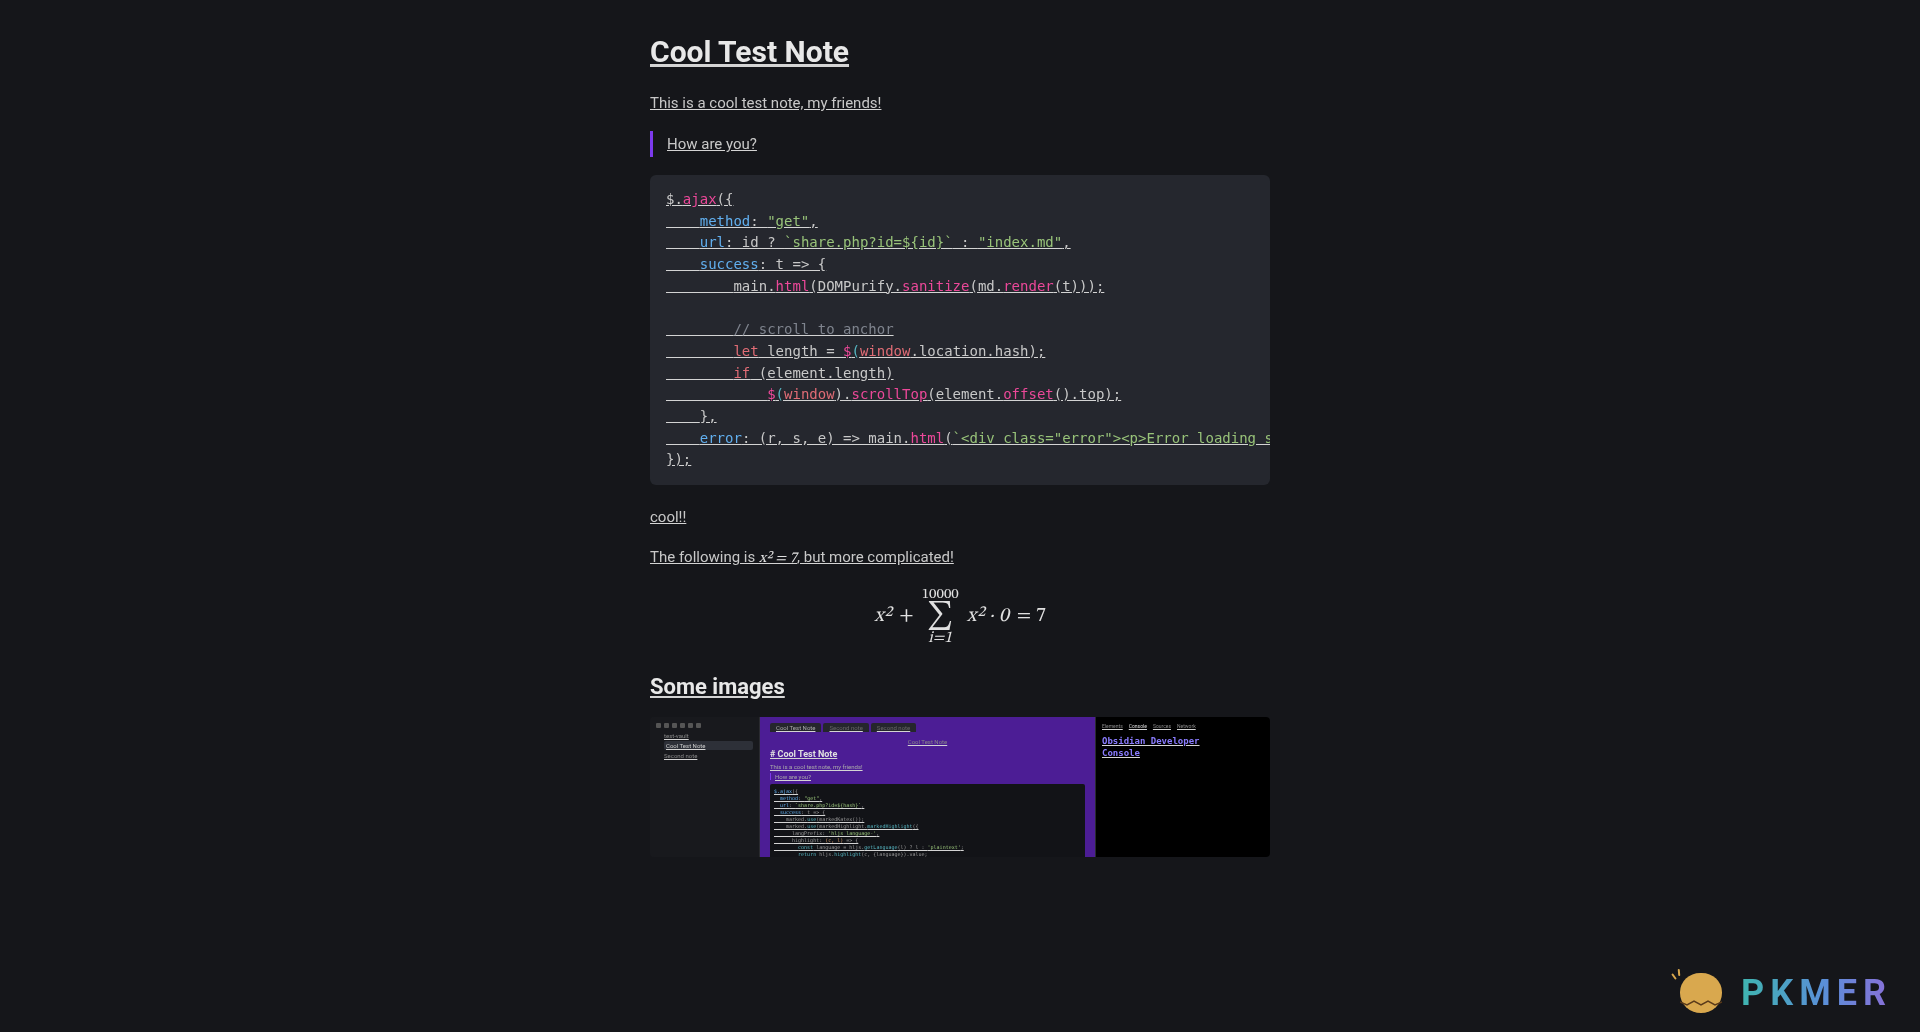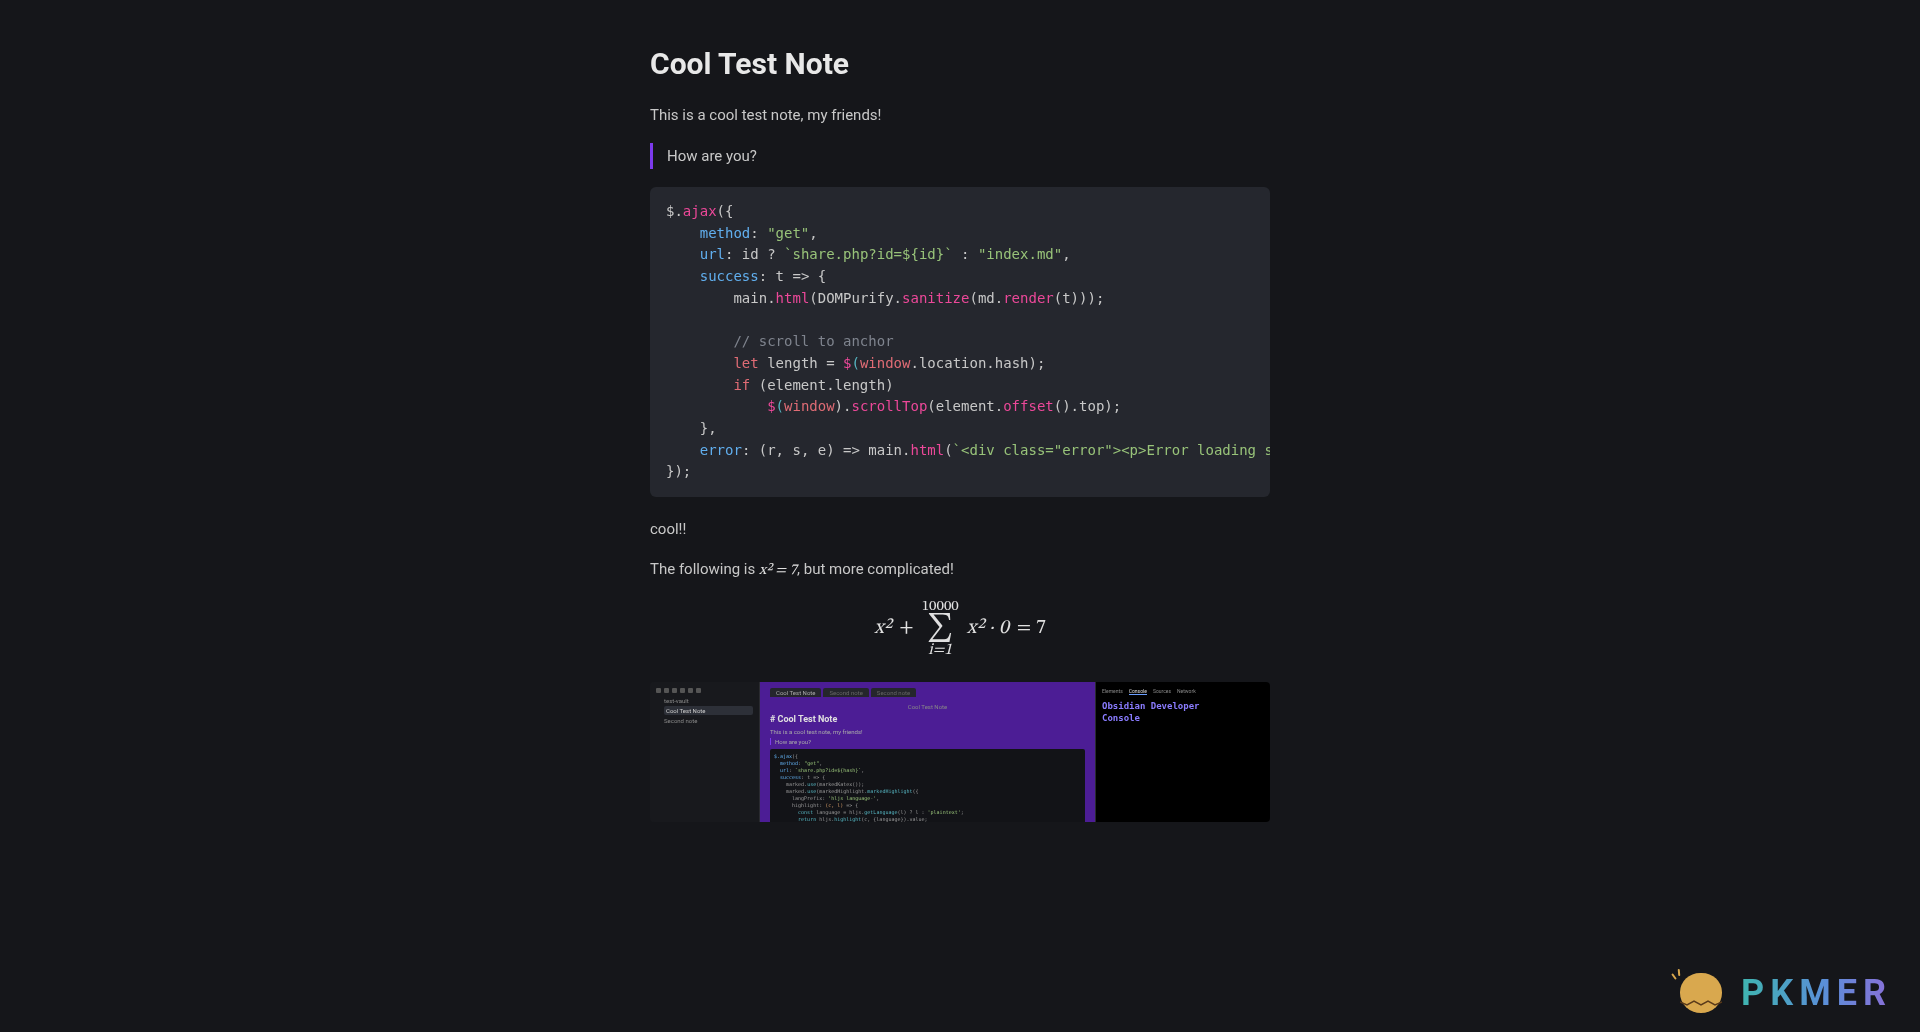--- a/index.html
+++ b/index.html
@@ -7,22 +7,23 @@
   background: #15161a;
   color: #d4d4d4;
   font-family: -apple-system, BlinkMacSystemFont, "Segoe UI", Roboto, sans-serif;
   min-height: 1032px;
   width: 1920px;
   position: relative;
   overflow: hidden;
 }
 .content {
   max-width: 660px;
-  margin: 16px auto;
+  margin: 4px auto;
   padding: 30px 20px 0 20px;
+  text-decoration: underline;
 }
 h1 {
   color: #e8e8e8;
   font-size: 30px;
   font-weight: 700;
   margin-bottom: 22px;
 }
 h2 {
   color: #e8e8e8;
   font-size: 22px;
@@ -230,20 +231,21 @@
       <span class="sigma">
         <span class="upper">10000</span>
         <span class="sym">∑</span>
         <span class="lower">i=1</span>
       </span>
       <span class="term">x² · 0</span>
       <span class="term" style="font-style:normal">= 7</span>
     </span>
   </div>
 
+  <h2>Some images</h2>
 
 
   <div class="embed-img">
     <div class="embed-left">
       <div class="row">
           <span></span>
           <span></span>
           <span></span>
           <span></span>
           <span></span>

